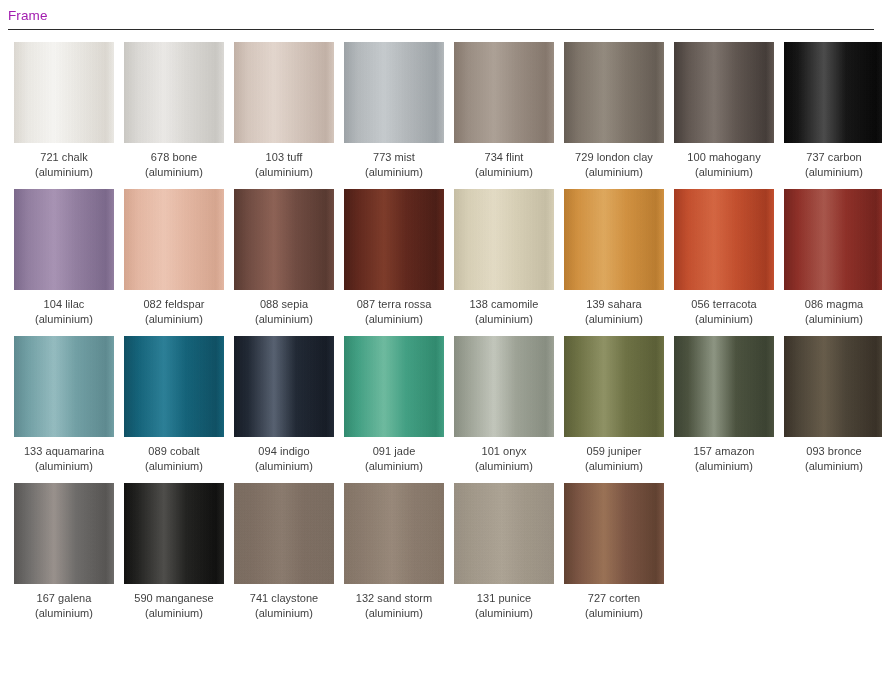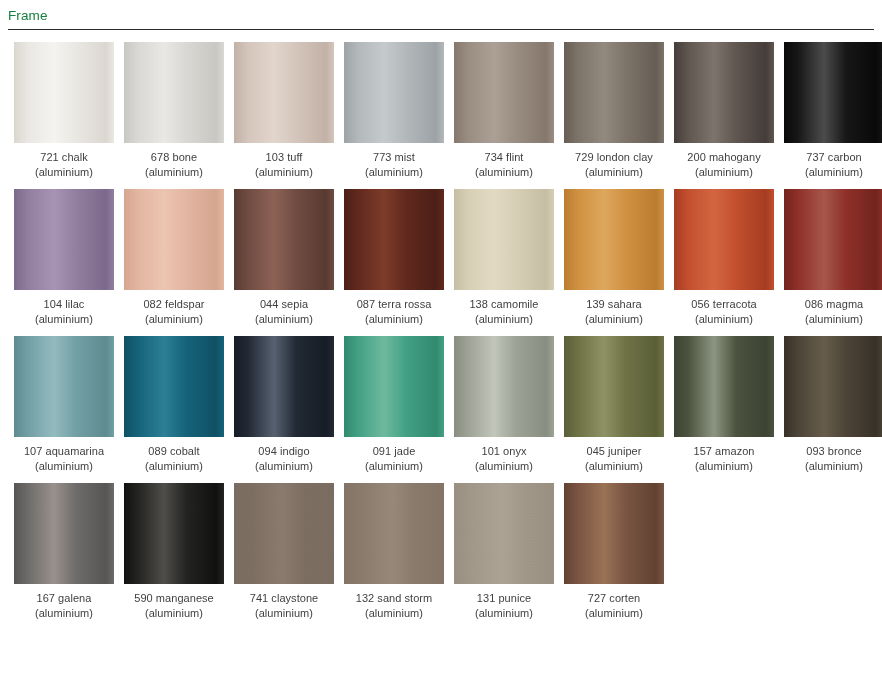--- a/index.html
+++ b/index.html
@@ -23,21 +23,21 @@
     position: relative;
   }
 
   
   .header {
     padding: 8px 0 0 8px;
   }
   .header-title {
     font-size: 13.5px;
     line-height: 16px;
-    color: #15803d;
+    color: #a21caf;
     font-weight: 400;
     letter-spacing: 0.1px;
     display: block;
   }
   .header-rule {
     height: 1px;
     background: #2b2b2b;
     margin: 5px 8px 0 8px;
     width: 866px;
   }
@@ -167,21 +167,21 @@
       <div class="cell">
         <div class="swatch" style="background: linear-gradient(90deg, rgb(101, 92, 83) 0%, rgb(125, 115, 104) 14%, rgb(147, 138, 126) 40%, rgb(125, 115, 104) 62%, rgb(101, 92, 83) 92%, rgb(125, 115, 104) 100%);"></div>
         <div class="caption">
           <span class="name">729 london clay</span>
           <span class="material">(aluminium)</span>
         </div>
       </div>
       <div class="cell">
         <div class="swatch" style="background: linear-gradient(90deg, rgb(67, 59, 55) 0%, rgb(95, 85, 79) 14%, rgb(125, 115, 108) 40%, rgb(95, 85, 79) 62%, rgb(67, 59, 55) 92%, rgb(95, 85, 79) 100%);"></div>
         <div class="caption">
-          <span class="name">200 mahogany</span>
+          <span class="name">100 mahogany</span>
           <span class="material">(aluminium)</span>
         </div>
       </div>
       <div class="cell">
         <div class="swatch" style="background: linear-gradient(90deg, rgb(6, 6, 6) 0%, rgb(20, 20, 20) 14%, rgb(74, 74, 74) 40%, rgb(20, 20, 20) 62%, rgb(6, 6, 6) 92%, rgb(20, 20, 20) 100%);"></div>
         <div class="caption">
           <span class="name">737 carbon</span>
           <span class="material">(aluminium)</span>
         </div>
       </div>
@@ -195,21 +195,21 @@
       <div class="cell">
         <div class="swatch" style="background: linear-gradient(90deg, rgb(215, 166, 143) 0%, rgb(229, 183, 162) 14%, rgb(238, 198, 179) 40%, rgb(229, 183, 162) 62%, rgb(215, 166, 143) 92%, rgb(229, 183, 162) 100%);"></div>
         <div class="caption">
           <span class="name">082 feldspar</span>
           <span class="material">(aluminium)</span>
         </div>
       </div>
       <div class="cell">
         <div class="swatch" style="background: linear-gradient(90deg, rgb(87, 56, 47) 0%, rgb(111, 74, 64) 14%, rgb(141, 97, 84) 40%, rgb(111, 74, 64) 62%, rgb(87, 56, 47) 92%, rgb(111, 74, 64) 100%);"></div>
         <div class="caption">
-          <span class="name">044 sepia</span>
+          <span class="name">088 sepia</span>
           <span class="material">(aluminium)</span>
         </div>
       </div>
       <div class="cell">
         <div class="swatch" style="background: linear-gradient(90deg, rgb(74, 28, 20) 0%, rgb(96, 38, 27) 14%, rgb(125, 58, 40) 40%, rgb(96, 38, 27) 62%, rgb(74, 28, 20) 92%, rgb(96, 38, 27) 100%);"></div>
         <div class="caption">
           <span class="name">087 terra rossa</span>
           <span class="material">(aluminium)</span>
         </div>
       </div>
@@ -237,21 +237,21 @@
       <div class="cell">
         <div class="swatch" style="background: linear-gradient(90deg, rgb(114, 33, 27) 0%, rgb(142, 46, 38) 14%, rgb(168, 85, 74) 40%, rgb(142, 46, 38) 62%, rgb(114, 33, 27) 92%, rgb(142, 46, 38) 100%);"></div>
         <div class="caption">
           <span class="name">086 magma</span>
           <span class="material">(aluminium)</span>
         </div>
       </div>
       <div class="cell">
         <div class="swatch" style="background: linear-gradient(90deg, rgb(93, 138, 144) 0%, rgb(113, 160, 165) 14%, rgb(148, 188, 192) 40%, rgb(113, 160, 165) 62%, rgb(93, 138, 144) 92%, rgb(113, 160, 165) 100%);"></div>
         <div class="caption">
-          <span class="name">107 aquamarina</span>
+          <span class="name">133 aquamarina</span>
           <span class="material">(aluminium)</span>
         </div>
       </div>
       <div class="cell">
         <div class="swatch" style="background: linear-gradient(90deg, rgb(13, 79, 99) 0%, rgb(18, 98, 121) 14%, rgb(42, 127, 151) 40%, rgb(18, 98, 121) 62%, rgb(13, 79, 99) 92%, rgb(18, 98, 121) 100%);"></div>
         <div class="caption">
           <span class="name">089 cobalt</span>
           <span class="material">(aluminium)</span>
         </div>
       </div>
@@ -272,21 +272,21 @@
       <div class="cell">
         <div class="swatch" style="background: linear-gradient(90deg, rgb(136, 142, 129) 0%, rgb(158, 163, 150) 14%, rgb(195, 199, 188) 40%, rgb(158, 163, 150) 62%, rgb(136, 142, 129) 92%, rgb(158, 163, 150) 100%);"></div>
         <div class="caption">
           <span class="name">101 onyx</span>
           <span class="material">(aluminium)</span>
         </div>
       </div>
       <div class="cell">
         <div class="swatch" style="background: linear-gradient(90deg, rgb(90, 94, 53) 0%, rgb(109, 113, 67) 14%, rgb(143, 146, 100) 40%, rgb(109, 113, 67) 62%, rgb(90, 94, 53) 92%, rgb(109, 113, 67) 100%);"></div>
         <div class="caption">
-          <span class="name">045 juniper</span>
+          <span class="name">059 juniper</span>
           <span class="material">(aluminium)</span>
         </div>
       </div>
       <div class="cell">
         <div class="swatch" style="background: linear-gradient(90deg, rgb(58, 65, 48) 0%, rgb(74, 81, 61) 14%, rgb(141, 149, 130) 40%, rgb(74, 81, 61) 62%, rgb(58, 65, 48) 92%, rgb(74, 81, 61) 100%);"></div>
         <div class="caption">
           <span class="name">157 amazon</span>
           <span class="material">(aluminium)</span>
         </div>
       </div>

